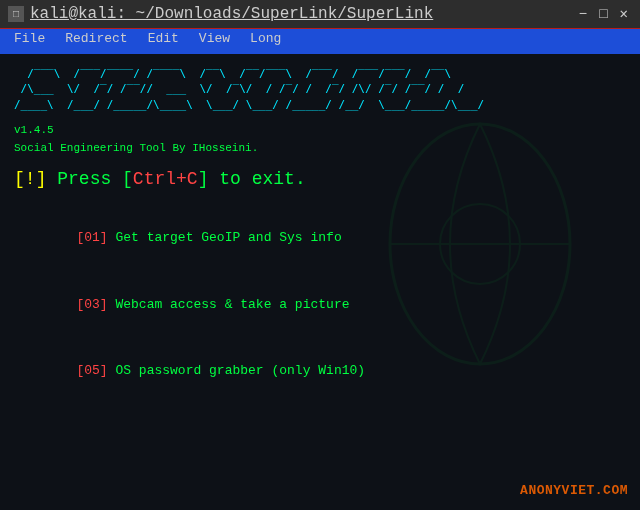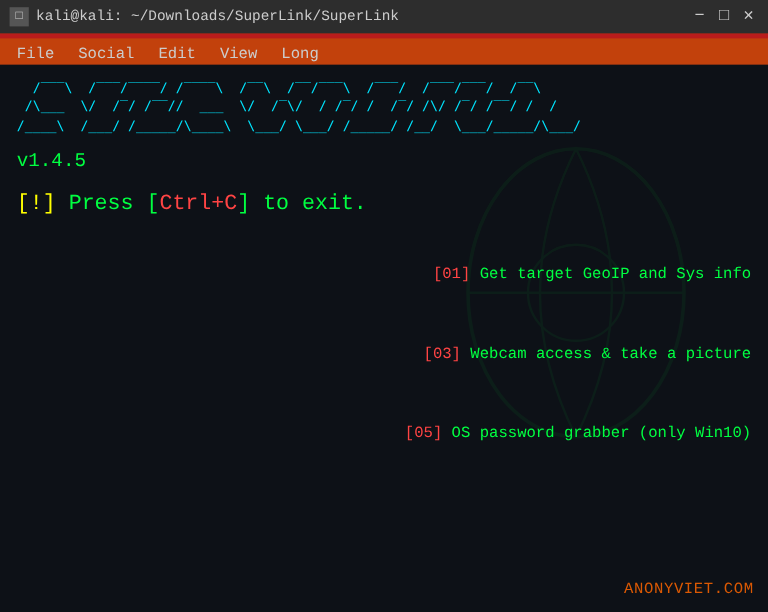--- a/index.html
+++ b/index.html
@@ -37,44 +37,45 @@
       height: 16px;
       background: #555;
       display: flex;
       align-items: center;
       justify-content: center;
       font-size: 10px;
       color: #ccc;
     }
     .titlebar-title {
       color: #cccccc;
-      font-size: 12px;
+      font-size: 16px;
+      text-decoration: underline;
     }
     .titlebar-controls {
       display: flex;
       gap: 4px;
       align-items: center;
     }
     .titlebar-btn {
       color: #cccccc;
       font-size: 14px;
       cursor: pointer;
       padding: 0 4px;
       line-height: 1;
     }
 
     
     .menubar {
-      background: #c2410c;
+      background: #1d4ed8;
       height: 26px;
       display: flex;
-      align-items: flex-end;
+      align-items: flex-start;
       padding: 0 4px;
       flex-shrink: 0;
-      border-top: 4px solid #b91c1c;
+      border-top: 1px solid #b91c1c;
     }
     .menu-item {
       color: #cccccc;
       font-size: 13px;
       padding: 2px 10px;
       cursor: pointer;
     }
 
     
     .terminal {
@@ -89,57 +90,56 @@
     .ascii-art {
       color: #00e5ff;
       font-size: 11px;
       line-height: 1.4;
       white-space: pre;
       margin-bottom: 4px;
     }
 
     .version-line {
       color: #00ff41;
-      font-size: 16px;
+      font-size: 11px;
       margin-top: 10px;
       line-height: 1.6;
     }
 
     .press-line {
       color: #00ff41;
       font-size: 18px;
       margin-top: 12px;
     }
     .press-line .bracket { color: #ffff00; }
     .press-line .key { color: #ff4444; }
 
     .menu-list {
       margin-top: 16px;
     }
     .menu-option {
       font-size: 13px;
       line-height: 1.7;
       white-space: pre;
-      text-align: right;
     }
     .menu-option .num { color: #ff4444; }
     .menu-option .desc { color: #00ff41; }
     @keyframes blink {
       0%, 100% { opacity: 1; }
       50% { opacity: 0; }
     }
 
     
     .watermark {
       position: absolute;
       bottom: 12px;
       right: 12px;
       color: #ff6600;
       font-size: 13px;
-      font-weight: normal;
+      font-weight: bold;
       opacity: 0.85;
       letter-spacing: 0.5px;
       text-align: right;
     }
 
     
     .bg-logo {
       position: absolute;
       right: 60px;
       top: 60px;
@@ -163,21 +163,21 @@
     </div>
     <div class="titlebar-controls">
       <span class="titlebar-btn">−</span>
       <span class="titlebar-btn">□</span>
       <span class="titlebar-btn close">✕</span>
     </div>
   </div>
 
   <div class="menubar">
     <span class="menu-item">File</span>
-    <span class="menu-item">Social</span>
+    <span class="menu-item">Redirect</span>
     <span class="menu-item">Edit</span>
     <span class="menu-item">View</span>
     <span class="menu-item">Long</span>
   </div>
 
   <div class="terminal">
 
     <svg class="bg-logo" viewBox="0 0 200 260" fill="none" xmlns="http://www.w3.org/2000/svg">
       <ellipse cx="100" cy="130" rx="90" ry="120" stroke="#00ff41" stroke-width="3"></ellipse>
       <path d="M100 10 Q160 130 100 250 Q40 130 100 10Z" stroke="#00ff41" stroke-width="2"></path>
@@ -186,20 +186,21 @@
     </svg>
 
     <div>
       <pre class="ascii-art">  /‾‾‾\  /‾‾‾/‾‾‾‾/ /‾‾‾‾\  /‾‾\  /‾‾/‾‾‾\  /‾‾‾/  /‾‾‾/‾‾‾/  /‾‾\
  /\___  \/  /‾/ /‾‾//  ___  \/  /‾\/  / /‾/ /  /‾/ /\/ /‾/ /‾‾/ /  /
 /____\  /___/ /_____/\____\  \___/ \___/ /_____/ /__/  \___/_____/\___/</pre>
     </div>
 
     <div class="version-line">
       <div>v1.4.5</div>
+      <div>Social Engineering Tool By IHosseini.</div>
     </div>
 
     <div class="press-line">
       <span class="bracket">[</span><span class="bracket" style="color:#ffff00">!</span><span class="bracket">]</span><span> Press [</span><span class="key">Ctrl+C</span><span>] to exit.</span>
     </div>
 
     <div class="menu-list">
       <div class="menu-option">
         <span class="num">[01]</span><span class="desc"> Get target GeoIP and Sys info</span>
       </div>

